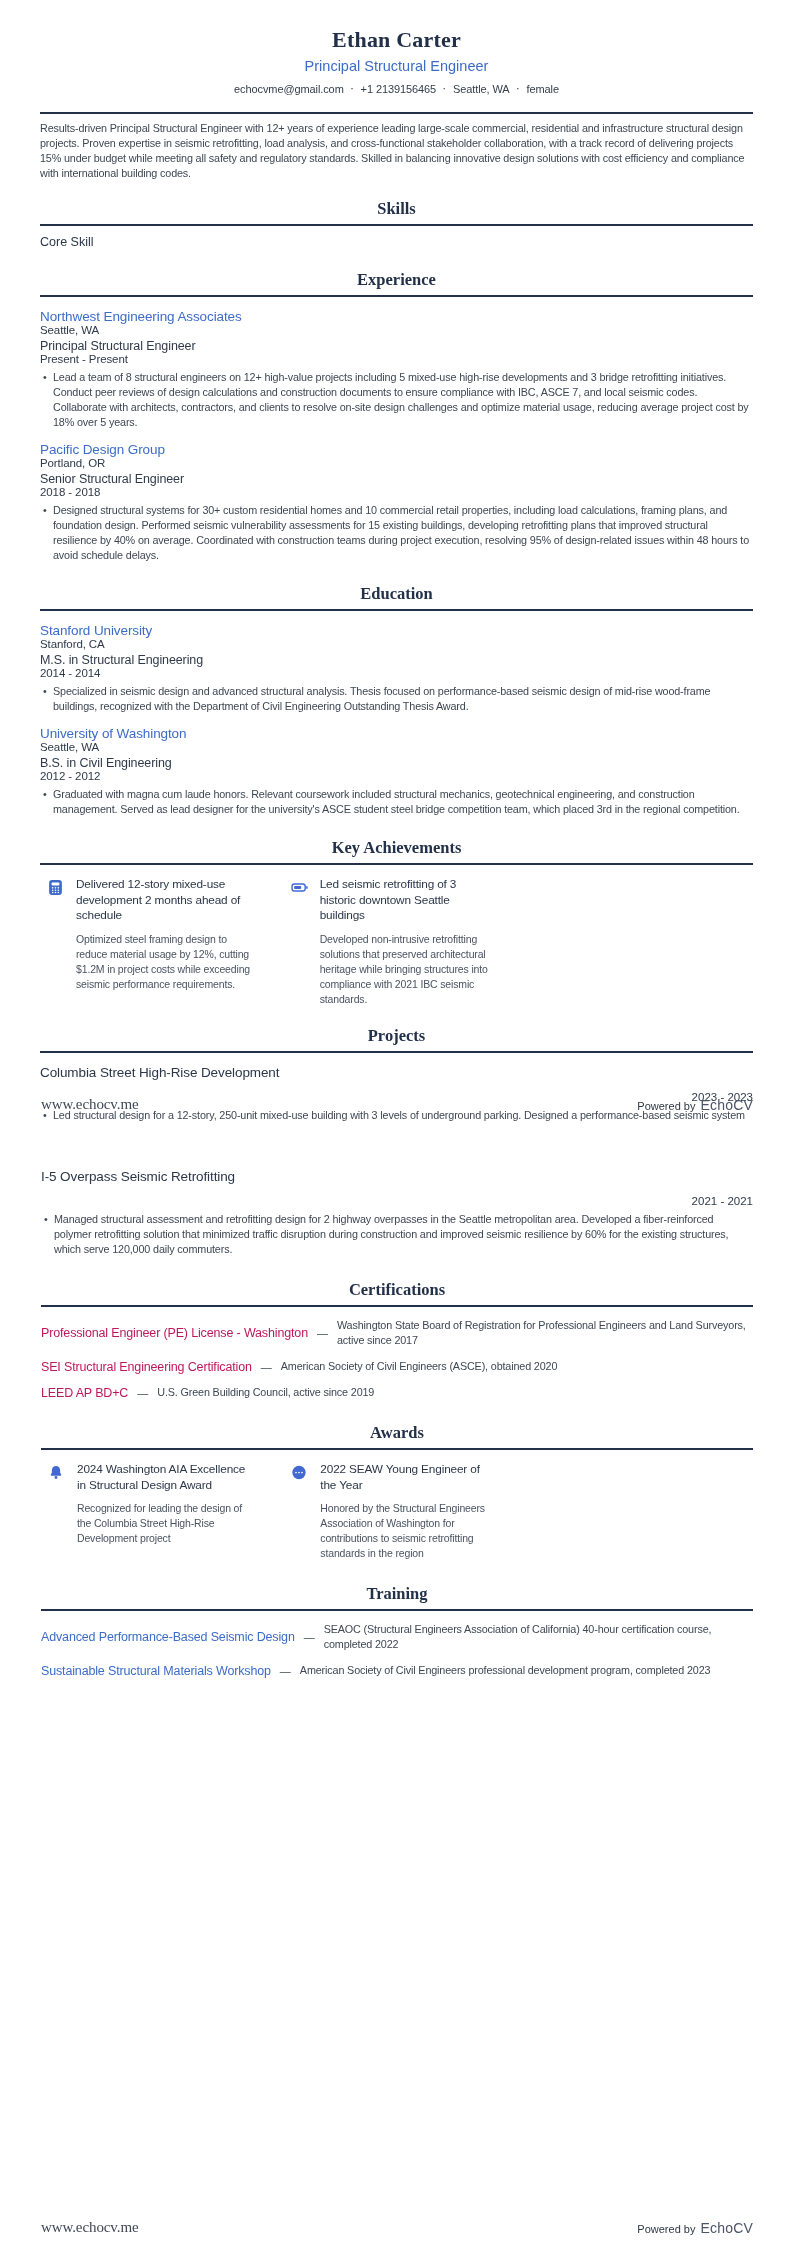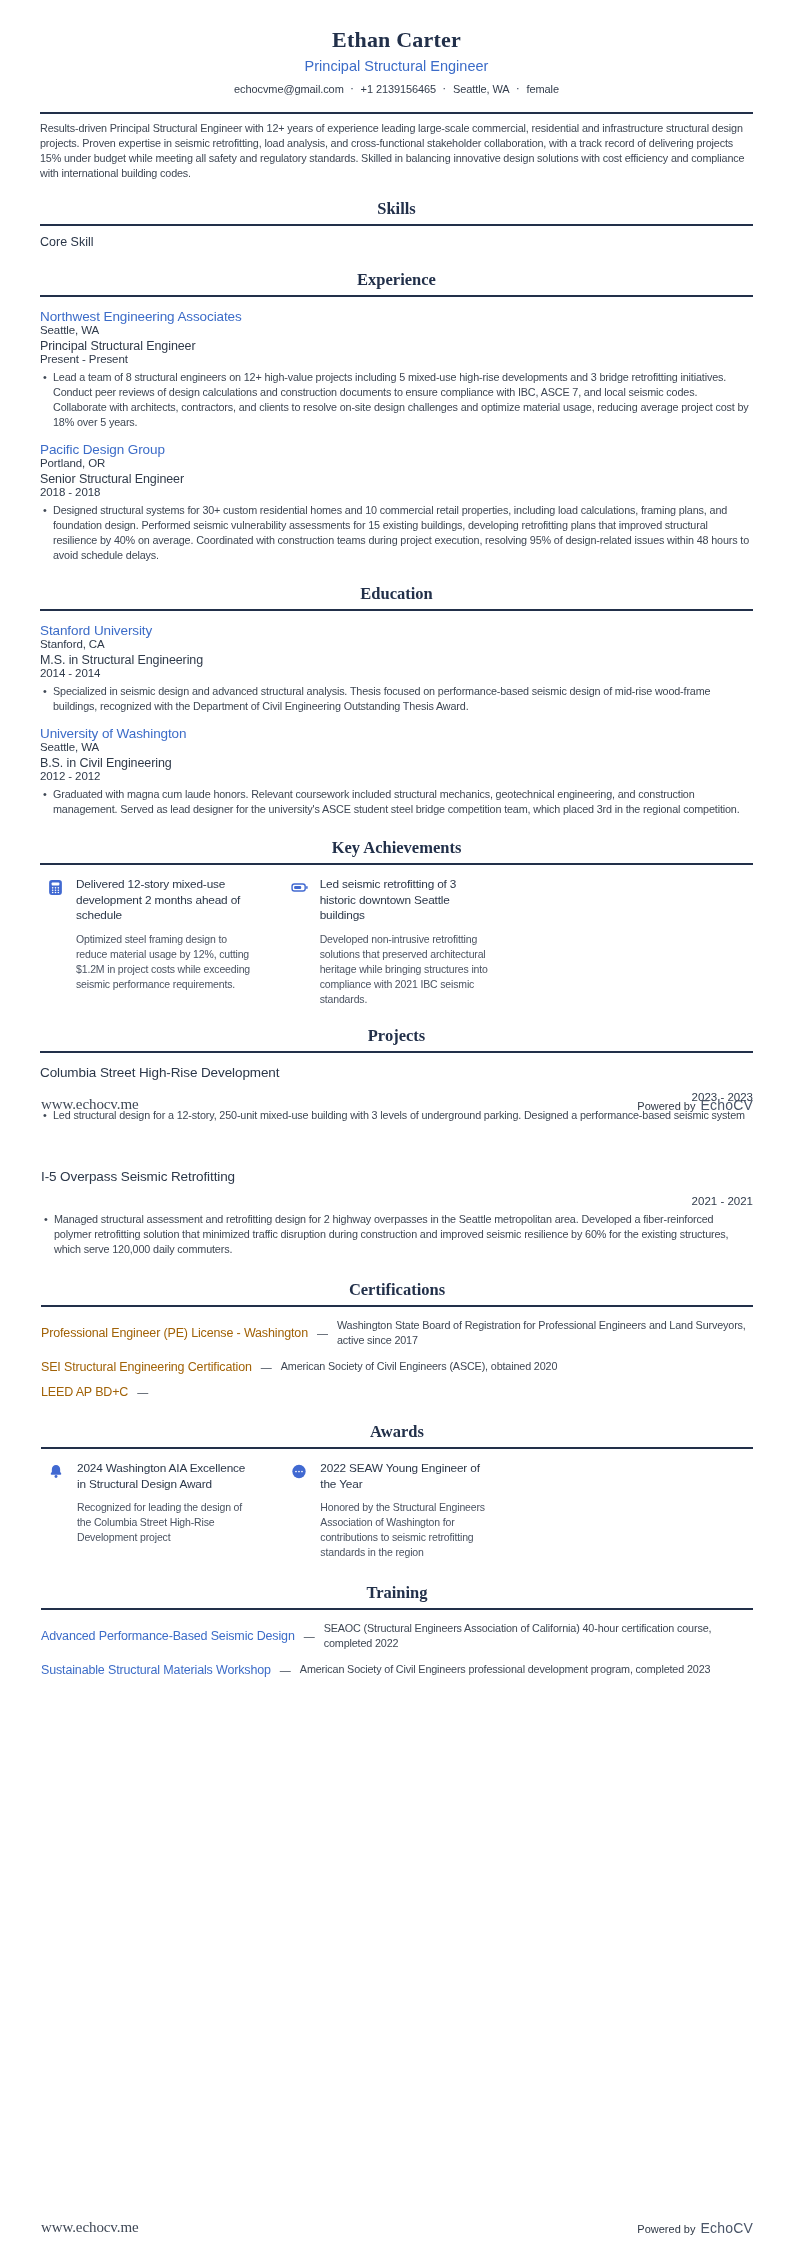--- a/index.html
+++ b/index.html
@@ -103,21 +103,21 @@
   .card-title { font-size: 11.8px; line-height: 15.5px; letter-spacing: -0.15px; color: #2b3749; }
   .card-desc { margin-top: 8px; font-size: 10.5px; line-height: 15px; letter-spacing: -0.15px; color: #4a5362; }
 
   
   .project-name { font-size: 13.5px; color: #2b3749; letter-spacing: -0.1px; }
   .project-dates { text-align: right; font-size: 11.5px; color: #2f3a4a; margin-top: 11px; }
   .project-bullet { margin-top: 5px; }
 
   
   .kv-row { display: flex; align-items: center; gap: 9px; margin-top: 11px; }
-  .kv-label { flex-shrink: 0; font-size: 12.5px; letter-spacing: -0.15px; color: #a16207; }
+  .kv-label { flex-shrink: 0; font-size: 12.5px; letter-spacing: -0.15px; color: #be185d; }
   .kv-label.blue { color: #3c6cc8; }
   .kv-dash { flex-shrink: 0; color: #3e4754; font-size: 11px; }
   .kv-desc { flex: 1; font-size: 10.8px; line-height: 15px; letter-spacing: -0.15px; color: #3e4754; }
 
   
   .page-footer {
     position: absolute;
     left: 41px;
     right: 41px;
     bottom: 10px;
@@ -320,20 +320,21 @@
         <span class="kv-desc">Washington State Board of Registration for Professional Engineers and Land Surveyors, active since 2017</span>
       </div>
       <div class="kv-row">
         <span class="kv-label">SEI Structural Engineering Certification</span>
         <span class="kv-dash">—</span>
         <span class="kv-desc">American Society of Civil Engineers (ASCE), obtained 2020</span>
       </div>
       <div class="kv-row">
         <span class="kv-label">LEED AP BD+C</span>
         <span class="kv-dash">—</span>
+        <span class="kv-desc">U.S. Green Building Council, active since 2019</span>
       </div>
     </div>
 
     <div class="section" style="margin-top:23px;">
       <div class="section-title">Awards</div>
       <hr class="rule">
       <div class="card-grid">
 
         <div class="card">
           <span class="card-icon">

